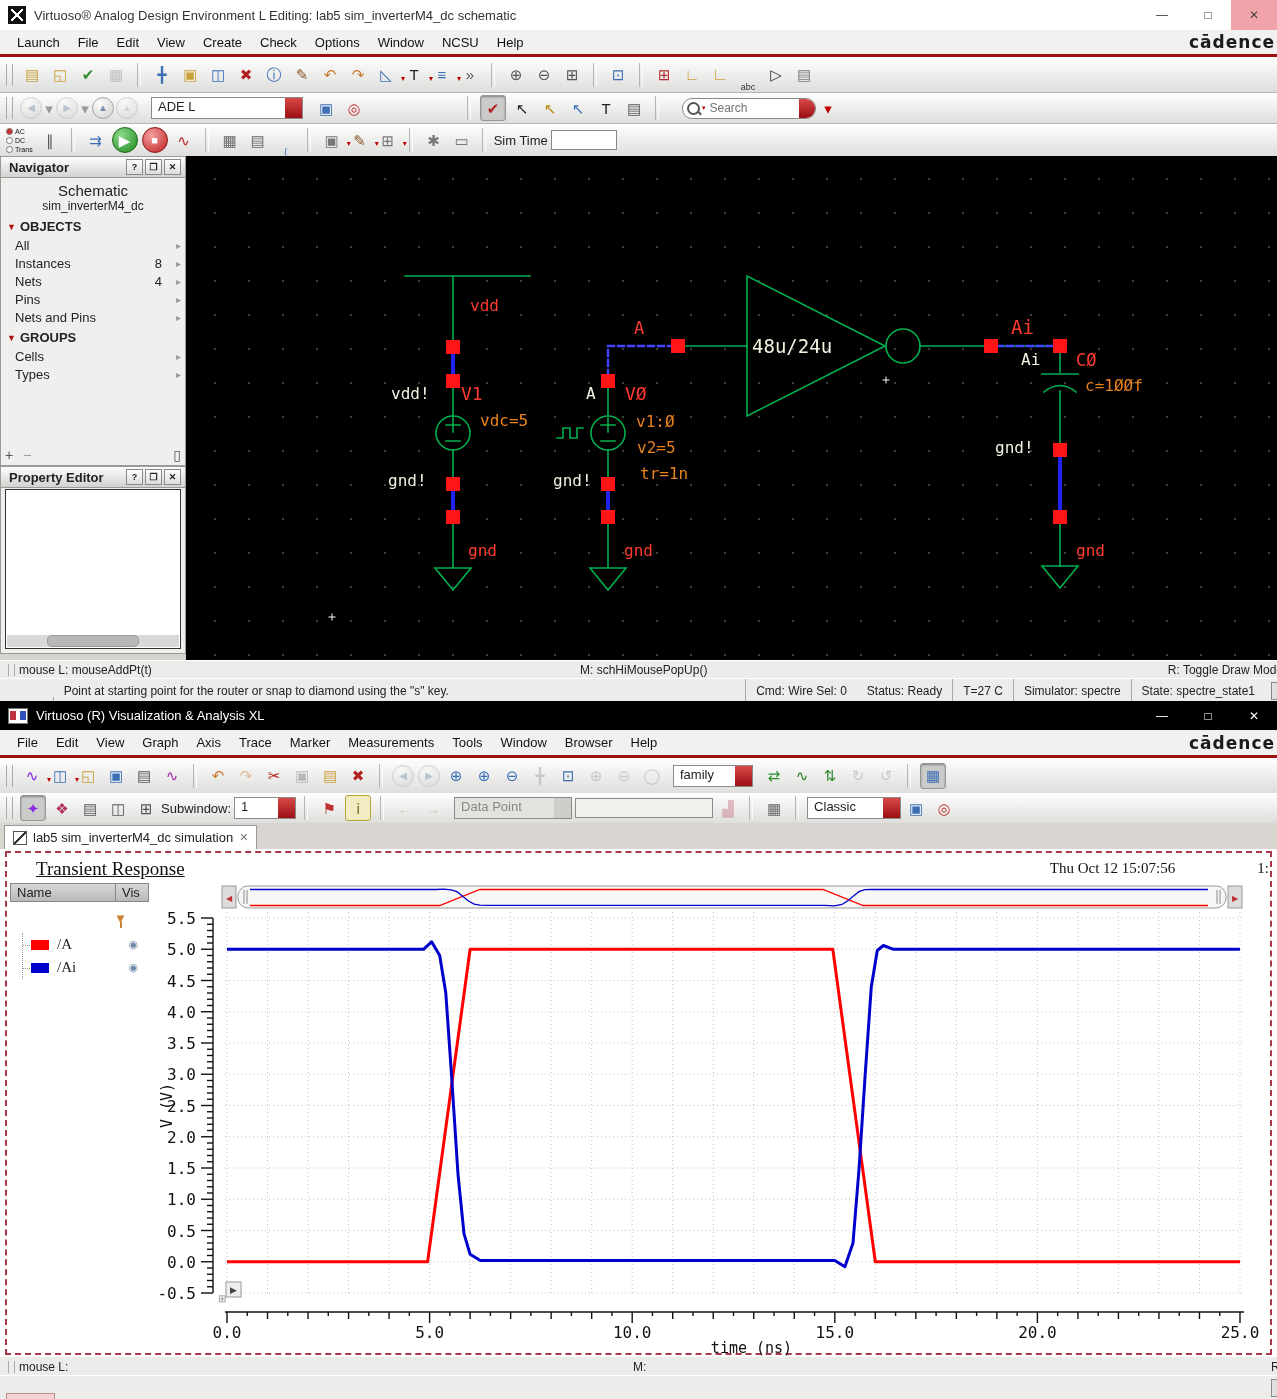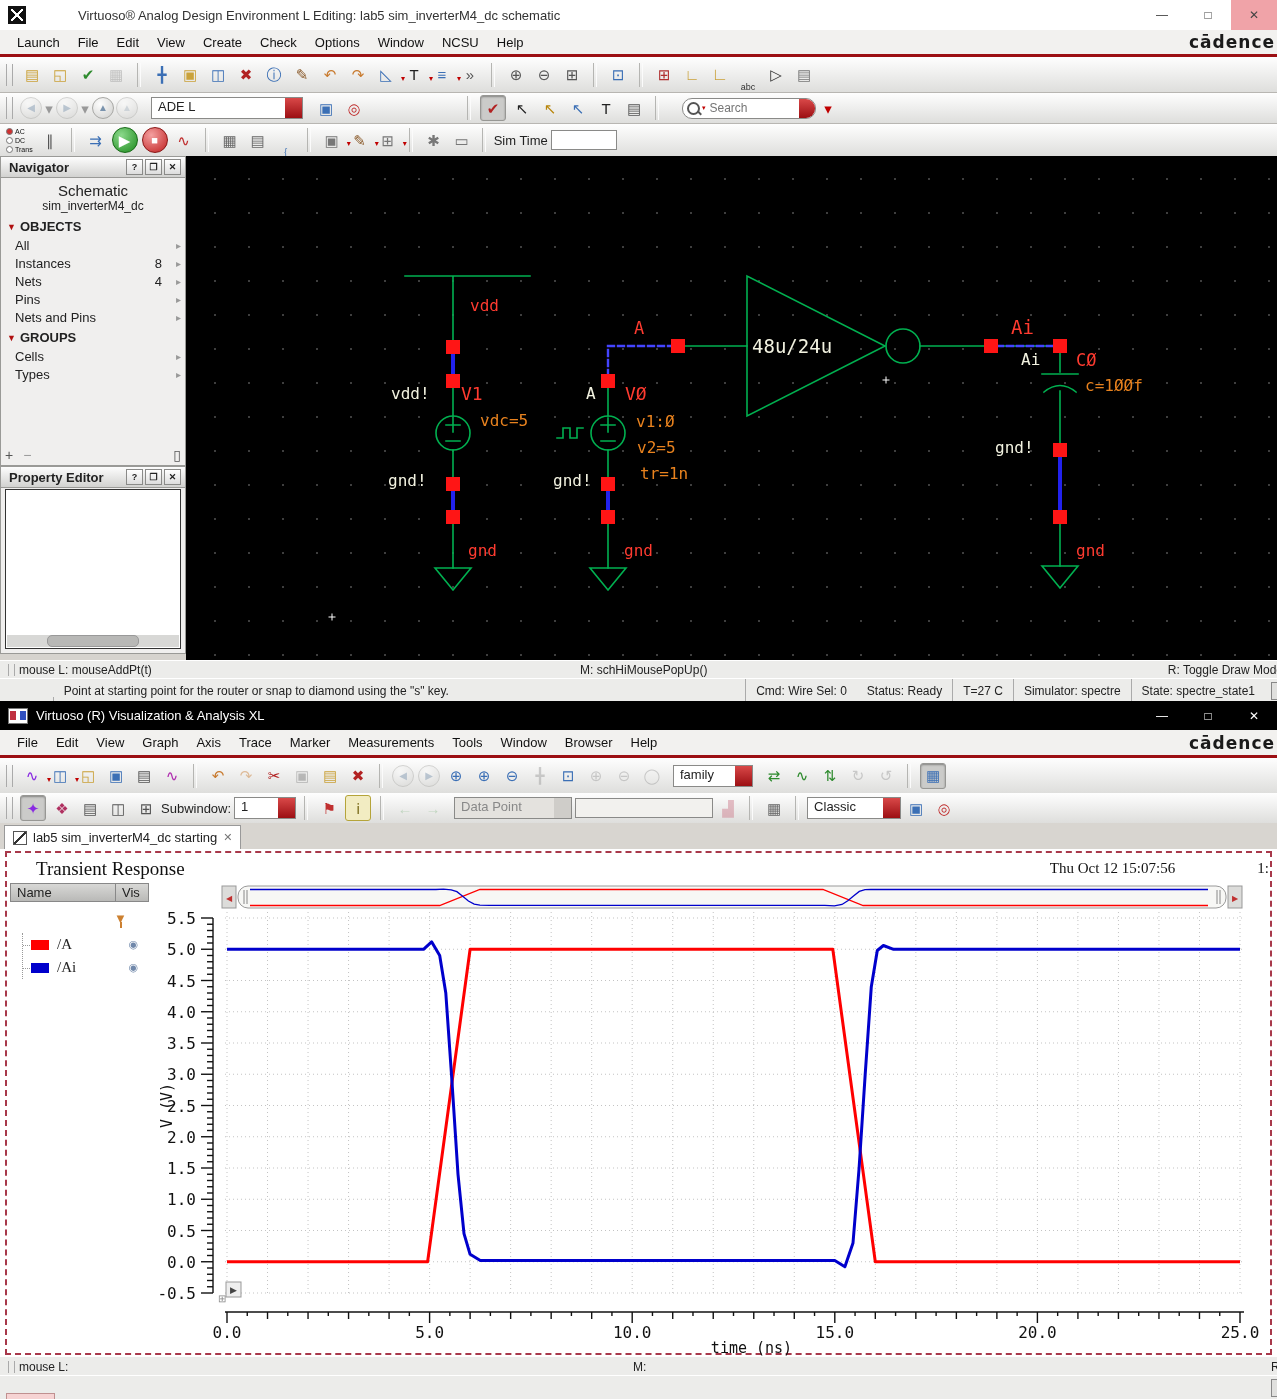--- a/index.html
+++ b/index.html
@@ -10,21 +10,21 @@
   .titlebar1{background:#fff;border-bottom:1px solid #c8c8c8;display:flex;align-items:center;}
   .titlebar2{background:#000;color:#fff;display:flex;align-items:center;}
   .app-icon1{width:18px;height:18px;background:#111;margin:0 8px 0 8px;position:relative;flex:0 0 auto;}
   .app-icon1:before{content:"";position:absolute;left:3px;top:3px;width:12px;height:12px;
      background:linear-gradient(45deg,transparent 42%,#fff 42%,#fff 58%,transparent 58%),
                 linear-gradient(-45deg,transparent 42%,#fff 42%,#fff 58%,transparent 58%);}
   .app-icon2{width:18px;height:14px;background:#fff;margin:0 8px;position:relative;border:1px solid #777;}
   .app-icon2:before{content:"";position:absolute;left:1px;top:2px;width:6px;height:9px;background:#c03040;}
   .app-icon2:after{content:"";position:absolute;right:1px;top:2px;width:6px;height:9px;background:#3050c0;}
   .win-title{font-size:13px;}
-  .titlebar1 .win-title{color:#333;margin-left:44px;}
+  .titlebar1 .win-title{color:#333;}
   .win-btns{margin-left:auto;display:flex;height:100%;}
   .win-btn{width:46px;height:100%;display:flex;align-items:center;justify-content:center;font-size:12px;color:#444;}
   .titlebar2 .win-btn{color:#fff;}
   .win-btn.close-hot{background:#f0a3a8;}
   
   .menubar{background:#f2f1ef;border-bottom:3px solid #9c0f13;display:flex;align-items:center;padding-left:8px;}
   .menu-item{padding:3px 9px;font-size:13px;color:#111;}
   .brand{margin-left:auto;margin-right:10px;font-family:"DejaVu Sans",sans-serif;
          font-size:17px;font-weight:bold;letter-spacing:1px;color:#1a1a1a;}
   
@@ -761,28 +761,28 @@
         </span>
         <span class="icon-btn" title="remove-settings-icon">
           <span class="glyph" style="color: rgb(192, 48, 48);">◎</span>
         </span>
       </span>
   </div>
 
   <div class="abs tabbar" style="left:0;top:823px;width:1277px;height:26px;">
     <div class="tab">
       <span class="tab-icon"></span>
-      <span>lab5 sim_inverterM4_dc starting</span>
+      <span>lab5 sim_inverterM4_dc simulation</span>
       <span class="tab-close">✕</span>
     </div>
   </div>
 
   <div id="graph-content" class="abs" style="left:0;top:849px;width:1277px;height:507px;">
     <div class="dashed-frame"></div>
-    <div class="abs graph-title" style="left:36px;top:9px;">Transient Response</div>
+    <div class="abs graph-title" style="left:36px;top:9px;text-decoration:underline;">Transient Response</div>
     <div class="abs graph-date" style="left:1005px;top:11px;width:215px;text-align:center;">Thu Oct 12 15:07:56</div>
     <div class="abs graph-date" style="right:8px;top:11px;">1:</div>
 
     <div class="abs legend-header" style="left:10px;top:34px;width:137px;">
       <span class="lh name">Name</span>
       <span class="lh">Vis</span>
     </div>
     <span class="abs funnel" style="left:114px;top:62px;">▼</span>
     <div class="abs legend-rows" style="left:10px;top:84px;width:137px;" id="legend-rows">
         <div class="legend-row">

